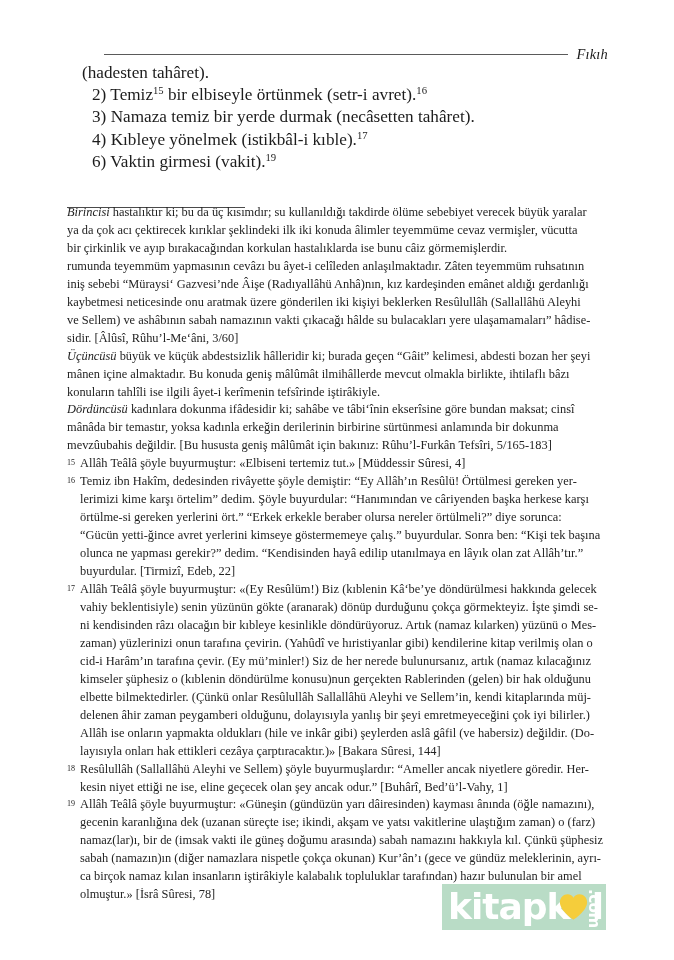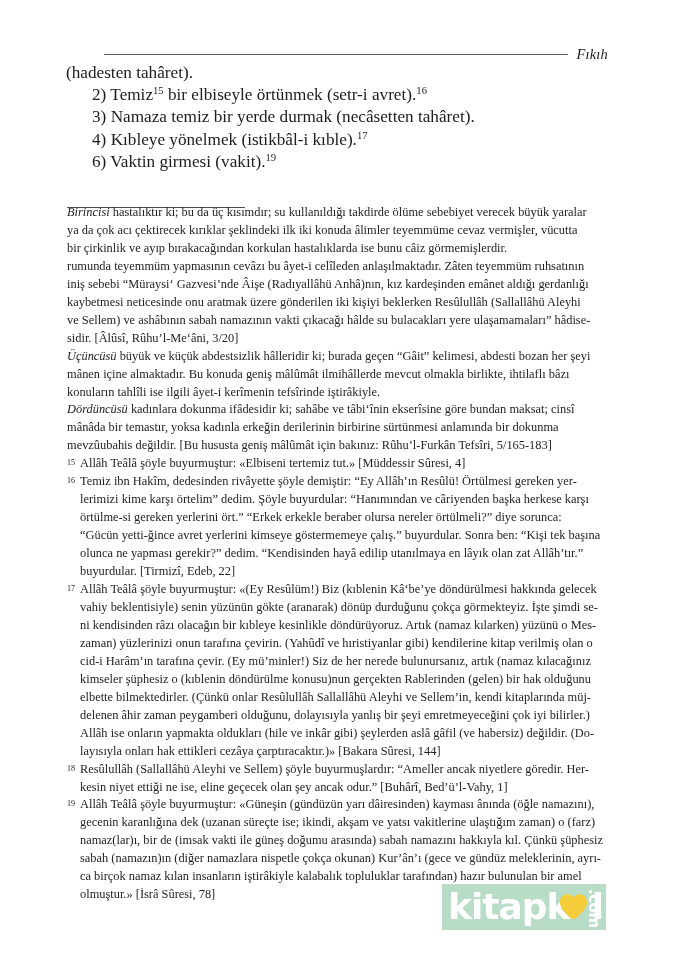--- a/index.html
+++ b/index.html
@@ -55,20 +55,21 @@
     top: 62px;
     width: 546px;
   }
   .body-line {
     font-size: 17.2px;
     line-height: 22.2px;
     white-space: nowrap;
   }
   .body-line.continued {
     text-indent: 0;
+    margin-left: 16px;
   }
   .list-item {
     padding-left: 26px;
   }
   sup {
     font-size: 0.62em;
     vertical-align: 0.55em;
     line-height: 0;
   }
 
@@ -210,21 +211,21 @@
       <span class="ln"><i>Birincisi</i><span> hastalıktır ki; bu da üç kısımdır; su kullanıldığı takdirde ölüme sebebiyet verecek büyük yaralar</span></span>
       <span class="ln">ya da çok acı çektirecek kırıklar şeklindeki ilk iki konuda âlimler teyemmüme cevaz vermişler, vücutta</span>
       <span class="ln">bir çirkinlik ve ayıp bırakacağından korkulan hastalıklarda ise bunu câiz görmemişlerdir.</span>
     </div>
 
     <div class="fn-para">
       <span class="ln">rumunda teyemmüm yapmasının cevâzı bu âyet-i celîleden anlaşılmaktadır. Zâten teyemmüm ruhsatının</span>
       <span class="ln">iniş sebebi “Müraysi‘ Gazvesi’nde Âişe (Radıyallâhü Anhâ)nın, kız kardeşinden emânet aldığı gerdanlığı</span>
       <span class="ln">kaybetmesi neticesinde onu aratmak üzere gönderilen iki kişiyi beklerken Resûlullâh (Sallallâhü Aleyhi</span>
       <span class="ln">ve Sellem) ve ashâbının sabah namazının vakti çıkacağı hâlde su bulacakları yere ulaşamamaları” hâdise-</span>
-      <span class="ln">sidir. [Âlûsî, Rûhu’l-Me‘âni, 3/20]</span>
+      <span class="ln">sidir. [Âlûsî, Rûhu’l-Me‘âni, 3/60]</span>
     </div>
 
     <div class="fn-para">
       <span class="ln"><i>Üçüncüsü</i><span> büyük ve küçük abdestsizlik hâlleridir ki; burada geçen “Gâit” kelimesi, abdesti bozan her şeyi</span></span>
       <span class="ln">mânen içine almaktadır. Bu konuda geniş mâlûmât ilmihâllerde mevcut olmakla birlikte, ihtilaflı bâzı</span>
       <span class="ln">konuların tahlîli ise ilgili âyet-i kerîmenin tefsîrinde iştirâkiyle.</span>
     </div>
 
     <div class="fn-para">
       <span class="ln"><i>Dördüncüsü</i><span> kadınlara dokunma ifâdesidir ki; sahâbe ve tâbi‘înin ekserîsine göre bundan maksat; cinsî</span></span>

